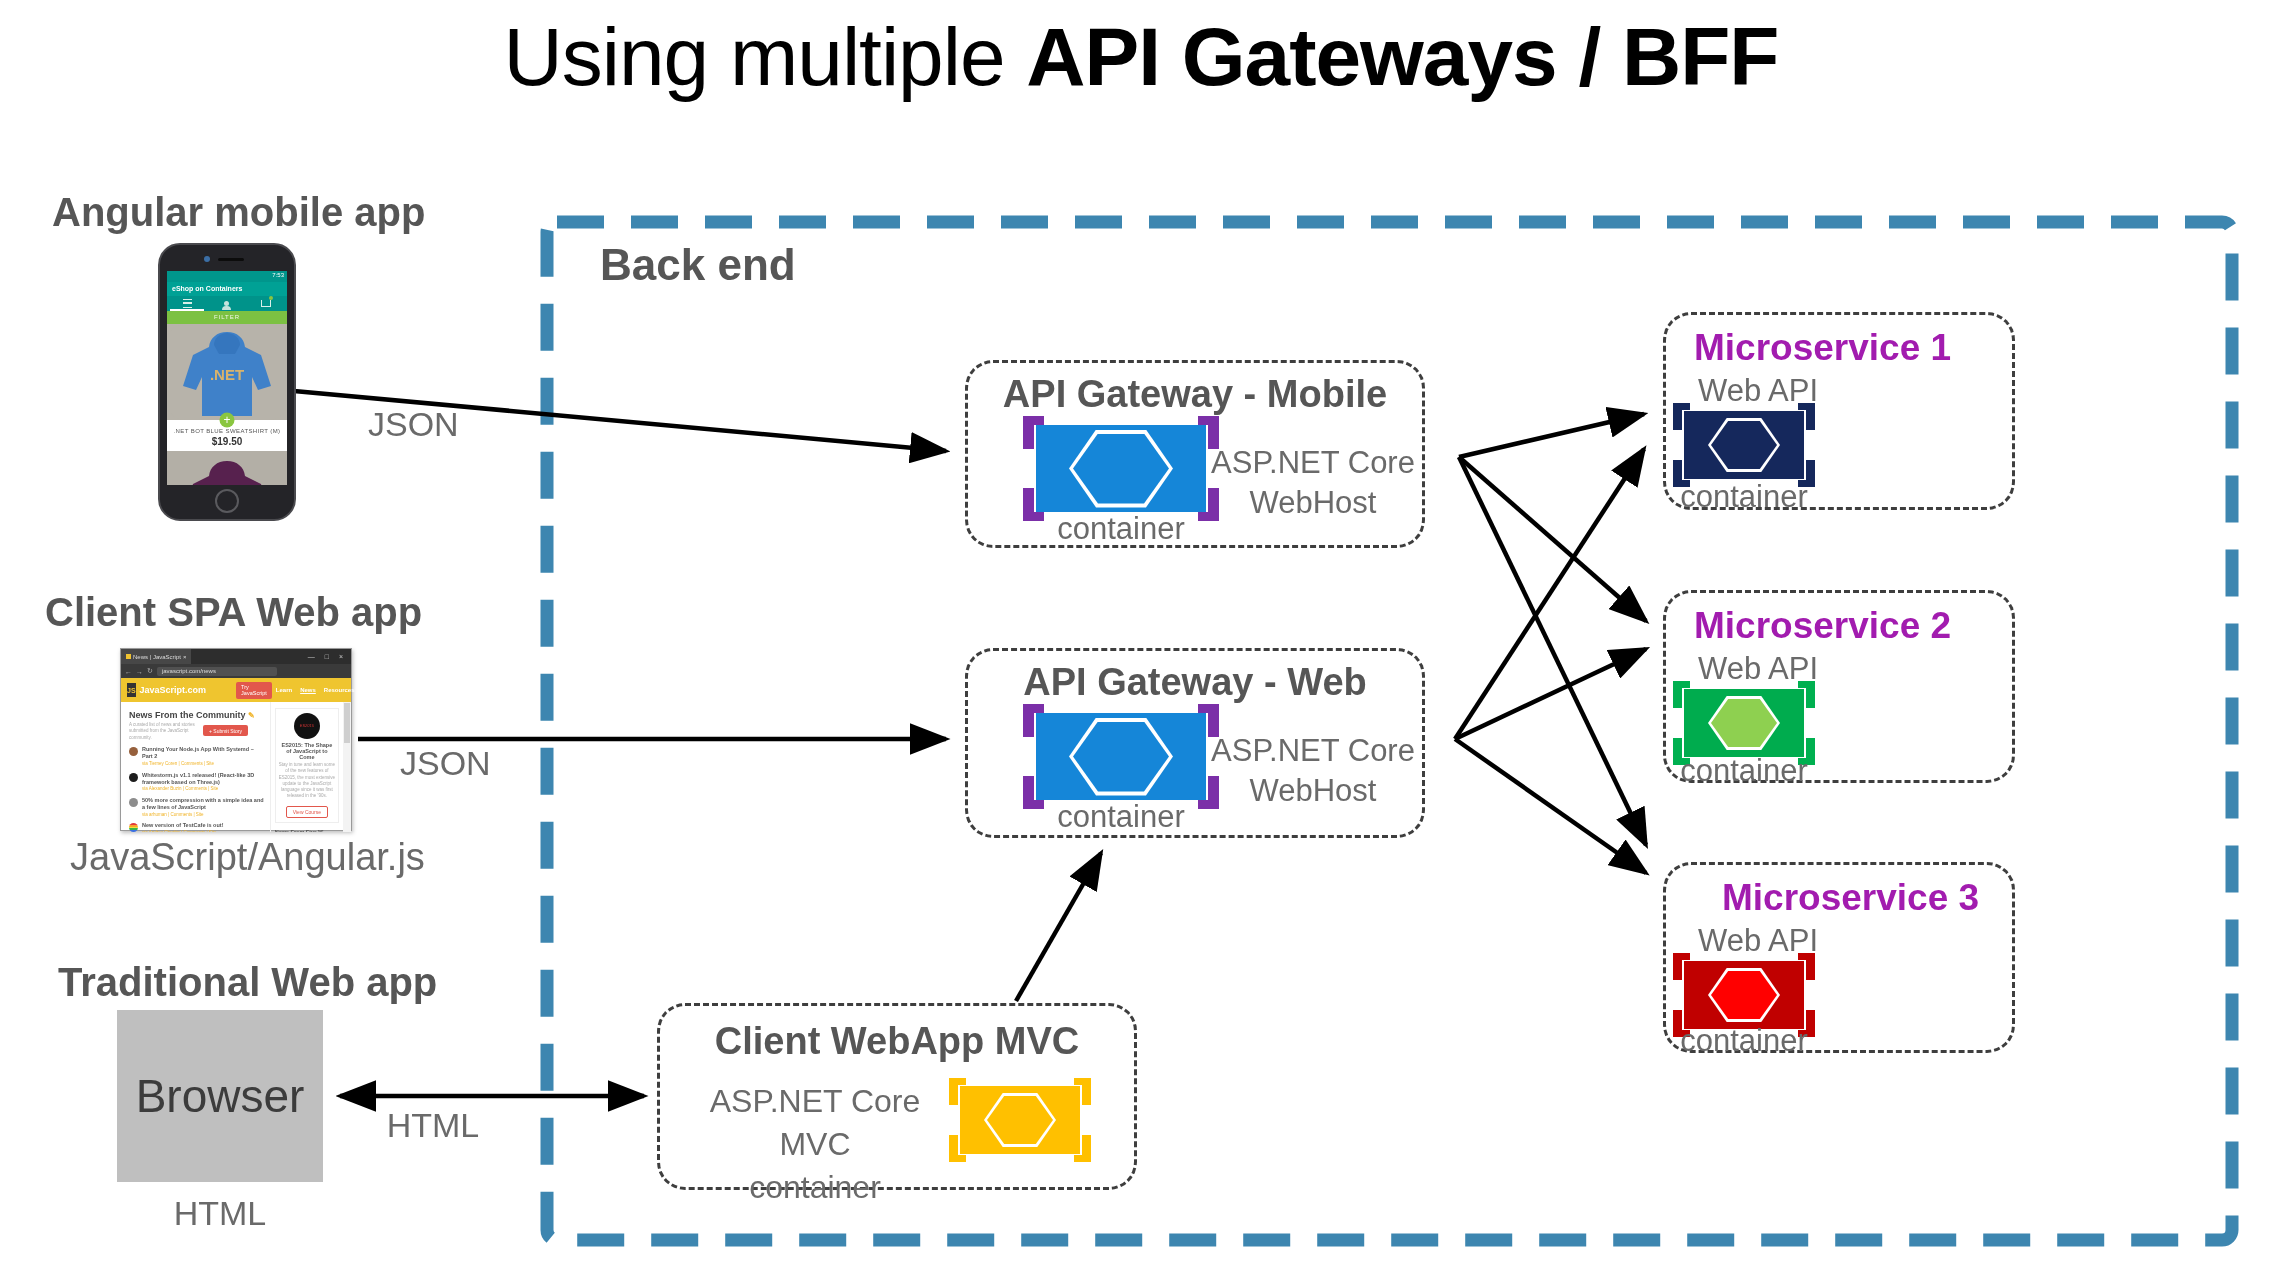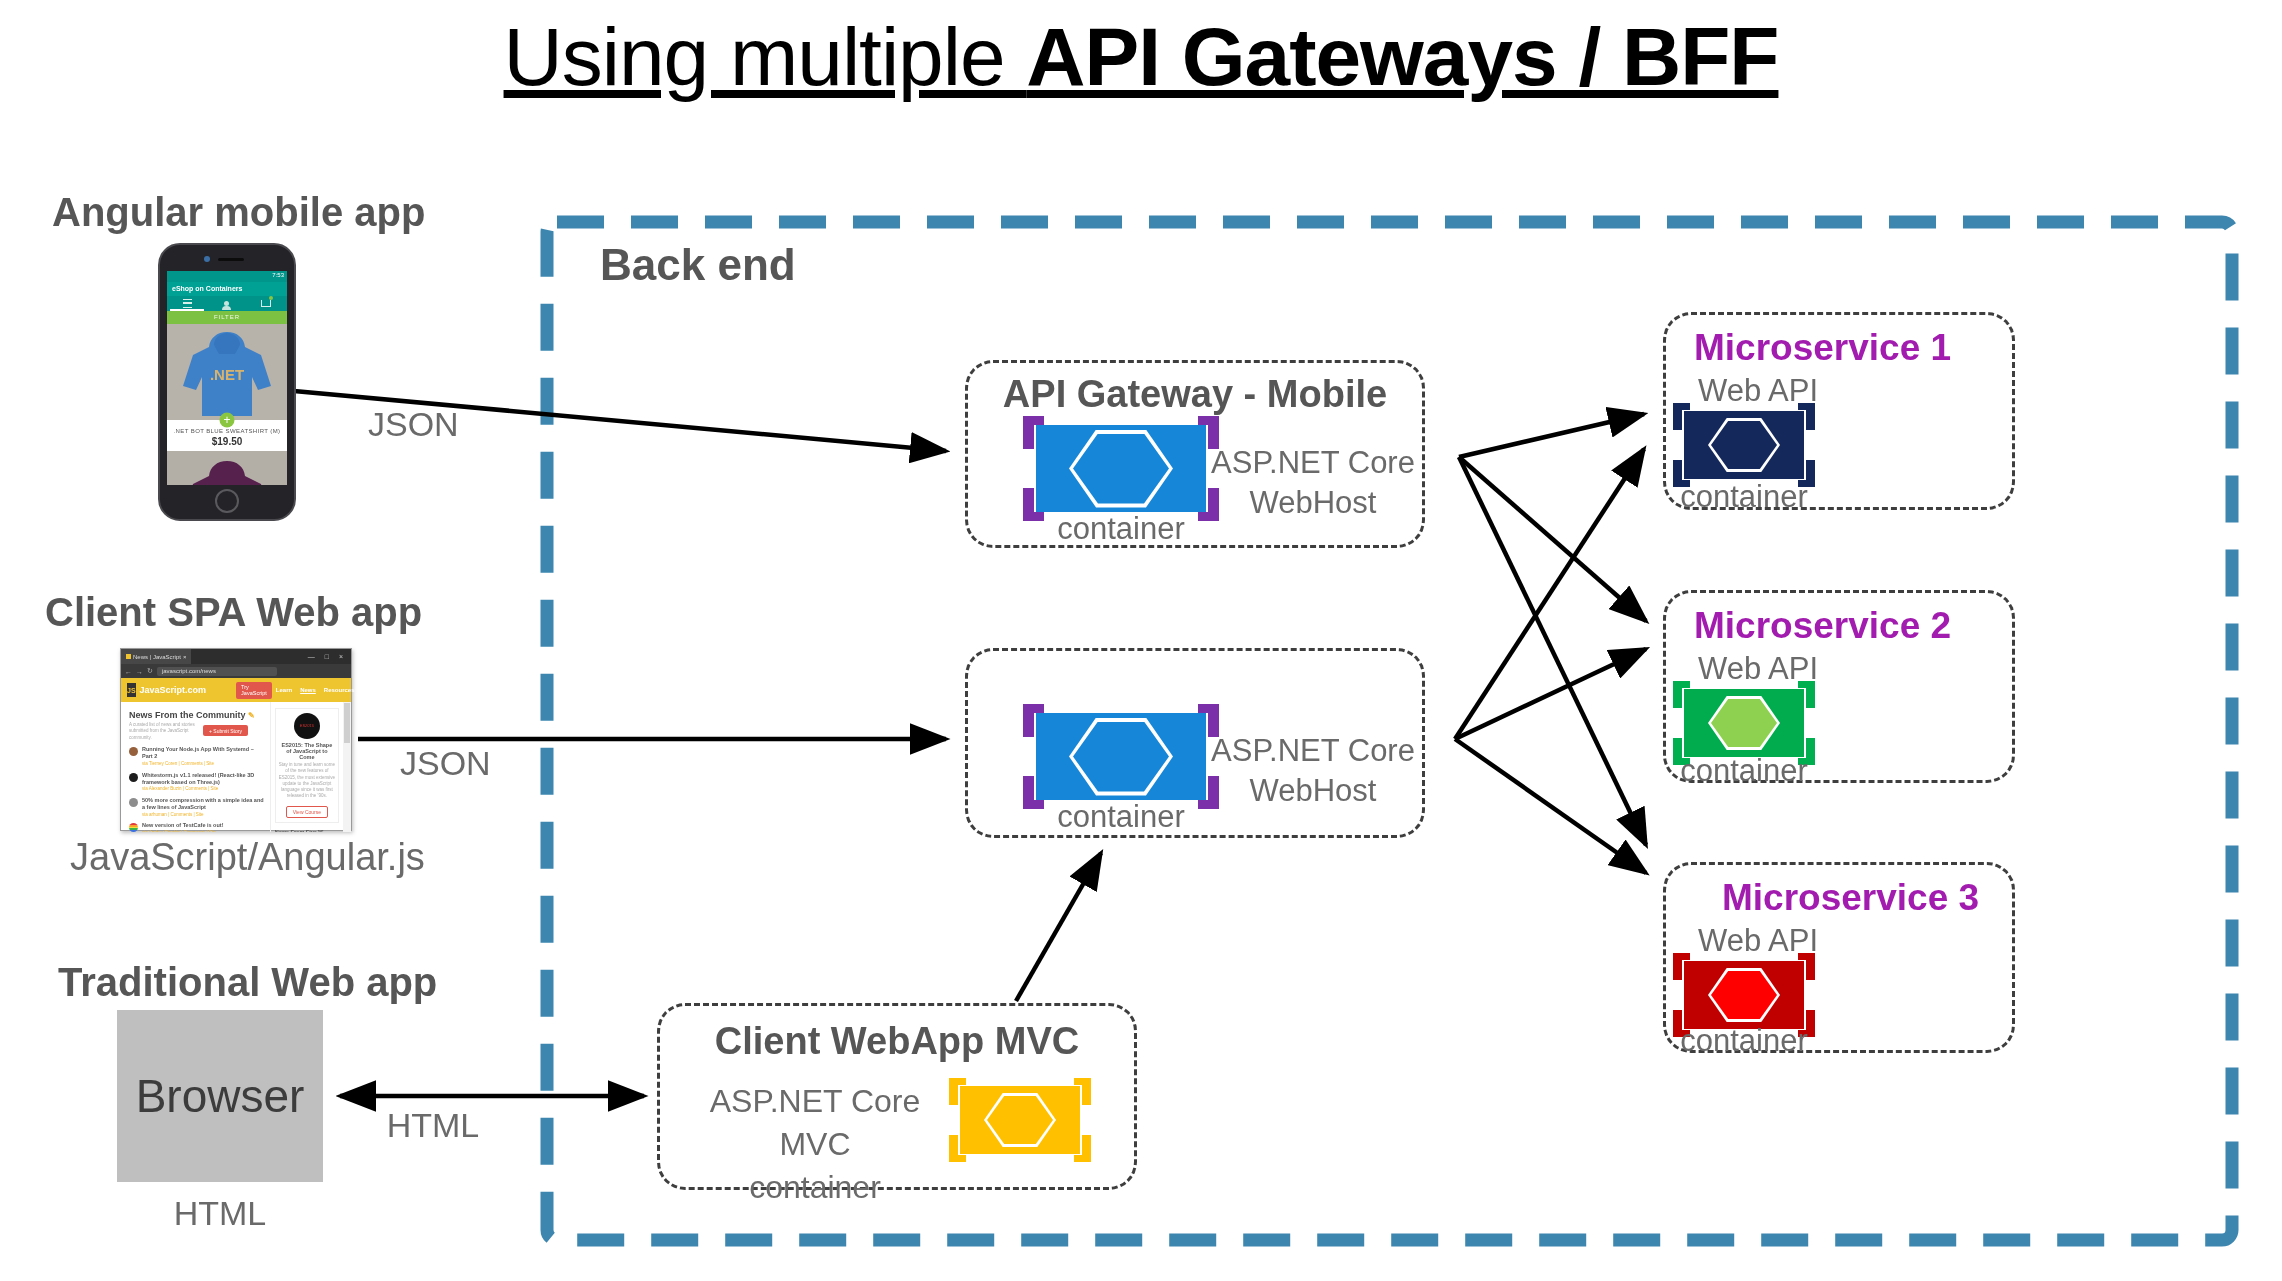--- a/index.html
+++ b/index.html
@@ -1,20 +1,20 @@
 <!DOCTYPE html>
 <html><head>
 <meta charset="utf-8">
 <style>
   html,body{margin:0;padding:0;background:#fff;}
   #stage{position:relative;width:2282px;height:1281px;background:#fff;overflow:hidden;
          font-family:"Liberation Sans", sans-serif;}
   .abs{position:absolute;}
   
-  .page-title{left:0;right:0;top:10px;text-align:center;font-size:82px;color:#000;letter-spacing:-1px;text-decoration:underline;}
+  .page-title{left:0;right:0;top:10px;text-align:center;font-size:82px;color:#000;letter-spacing:-1px;}
   .sec-label{font-weight:bold;color:#565656;font-size:40px;}
   .gray{color:#6a6a6a;font-weight:300;}
   .backend-label{font-weight:bold;color:#565656;font-size:44px;}
   
   .dashbox{border:3px dashed #3e3e3e;border-radius:28px;box-sizing:border-box;}
   .box-title{font-weight:bold;color:#565656;font-size:38px;text-align:center;left:0;right:0;}
   .ms-title{font-weight:bold;color:#a21caf;font-size:37px;left:28px;text-align:right;}
   
   .cicon{position:absolute;}
   .crect{position:relative;display:flex;align-items:center;justify-content:center;}
@@ -273,20 +273,21 @@
       </div>
     </div>
     <div class="abs gray" style="left:240px;top:80px;width:210px;text-align:center;font-size:31px;line-height:1.3;">
       <div>ASP.NET Core</div>
       <div>WebHost</div>
     </div>
     <div class="abs gray" style="left:33px;top:148px;width:240px;text-align:center;font-size:31px;">container</div>
   </div>
 
   <div class="abs dashbox" style="left:965px;top:648px;width:460px;height:190px;z-index:2;">
+    <div class="abs box-title" style="top:10px;">API Gateway - Web</div>
     <div class="cicon cicon-lg" style="left: 68px; top: 62px; color: rgb(123, 47, 168);">
       <i class="br tl"></i>
         <i class="br tr"></i>
       <i class="br bl"></i>
         <i class="br brr"></i>
       <div class="crect" style="background: rgb(21, 134, 216);">
         <div class="hexo">
             <div class="hexi" style="background: rgb(21, 134, 216);"></div>
           </div>
       </div>

